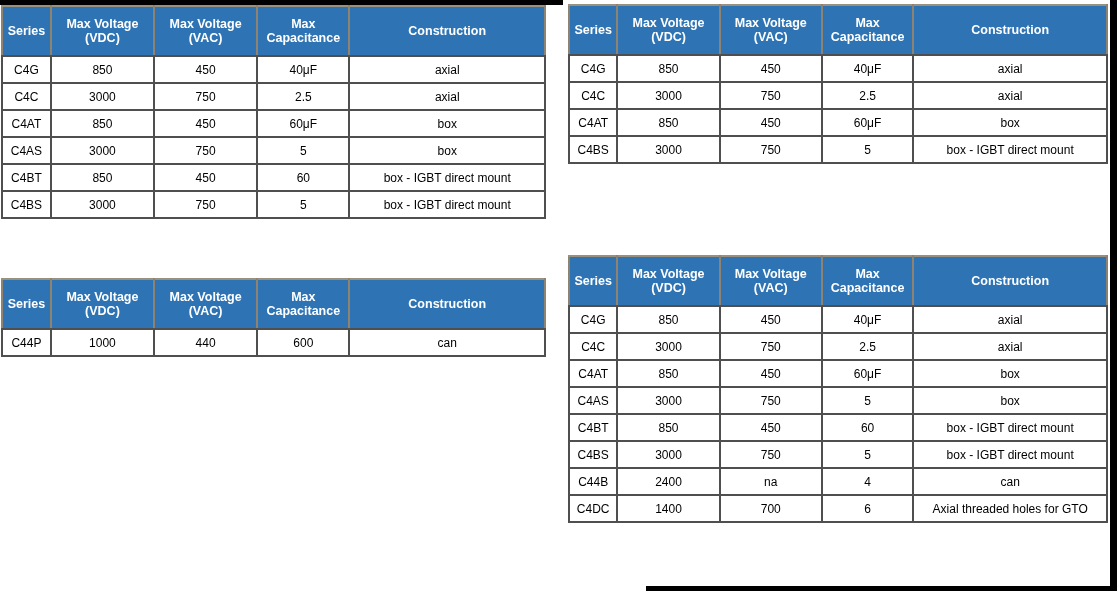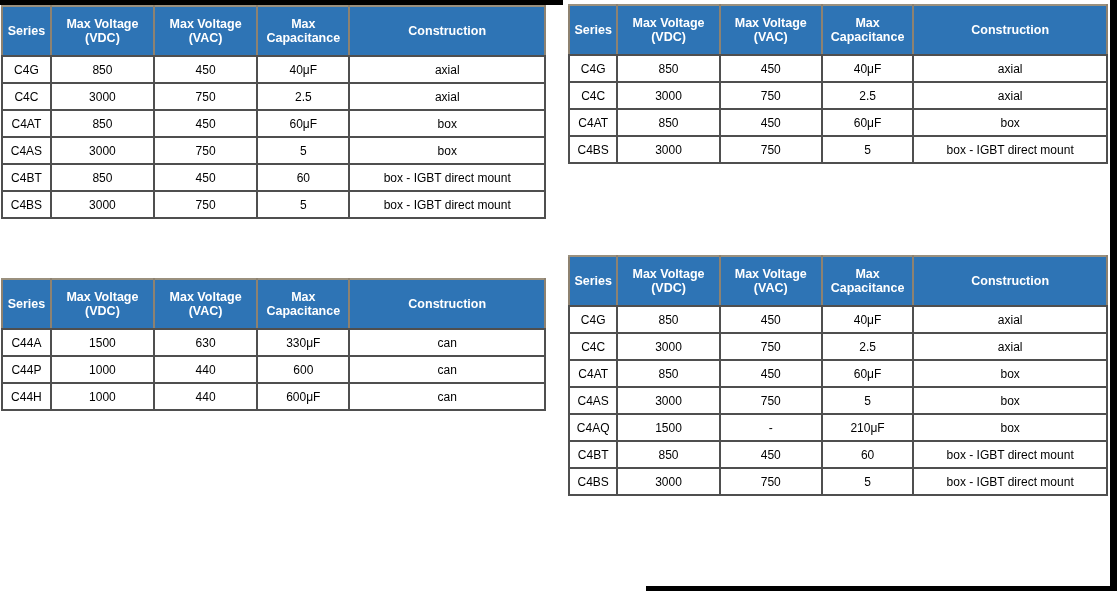--- a/index.html
+++ b/index.html
@@ -192,104 +192,97 @@
         <tr>
           <th>Series</th>
           <th>Max Voltage (VDC)</th>
           <th>Max Voltage (VAC)</th>
           <th>Max Capacitance</th>
           <th>Construction</th>
         </tr>
       </thead>
       <tbody>
         <tr>
-          <td>C44A</td>
-          <td>1500</td>
-          <td>630</td>
-          <td>330μF</td>
-          <td>can</td>
-        </tr>
-        <tr>
           <td>C44P</td>
           <td>1000</td>
           <td>440</td>
           <td>600</td>
           <td>can</td>
         </tr>
-        <tr>
-          <td>C44H</td>
-          <td>1000</td>
-          <td>440</td>
-          <td>600μF</td>
+      </tbody>
+    </table>
+  <table class="spec-table" id="table-3">
+      <colgroup>
+        <col class="c-series">
+        <col class="c-vdc">
+        <col class="c-vac">
+        <col class="c-cap">
+        <col class="c-con">
+      </colgroup>
+      <thead>
+        <tr>
+          <th>Series</th>
+          <th>Max Voltage (VDC)</th>
+          <th>Max Voltage (VAC)</th>
+          <th>Max Capacitance</th>
+          <th>Construction</th>
+        </tr>
+      </thead>
+      <tbody>
+        <tr>
+          <td>C4G</td>
+          <td>850</td>
+          <td>450</td>
+          <td>40μF</td>
+          <td>axial</td>
+        </tr>
+        <tr>
+          <td>C4C</td>
+          <td>3000</td>
+          <td>750</td>
+          <td>2.5</td>
+          <td>axial</td>
+        </tr>
+        <tr>
+          <td>C4AT</td>
+          <td>850</td>
+          <td>450</td>
+          <td>60μF</td>
+          <td>box</td>
+        </tr>
+        <tr>
+          <td>C4AS</td>
+          <td>3000</td>
+          <td>750</td>
+          <td>5</td>
+          <td>box</td>
+        </tr>
+        <tr>
+          <td>C4BT</td>
+          <td>850</td>
+          <td>450</td>
+          <td>60</td>
+          <td>box - IGBT direct mount</td>
+        </tr>
+        <tr>
+          <td>C4BS</td>
+          <td>3000</td>
+          <td>750</td>
+          <td>5</td>
+          <td>box - IGBT direct mount</td>
+        </tr>
+        <tr>
+          <td>C44B</td>
+          <td>2400</td>
+          <td>na</td>
+          <td>4</td>
           <td>can</td>
         </tr>
-      </tbody>
-    </table>
-  <table class="spec-table" id="table-3">
-      <colgroup>
-        <col class="c-series">
-        <col class="c-vdc">
-        <col class="c-vac">
-        <col class="c-cap">
-        <col class="c-con">
-      </colgroup>
-      <thead>
-        <tr>
-          <th>Series</th>
-          <th>Max Voltage (VDC)</th>
-          <th>Max Voltage (VAC)</th>
-          <th>Max Capacitance</th>
-          <th>Construction</th>
-        </tr>
-      </thead>
-      <tbody>
-        <tr>
-          <td>C4G</td>
-          <td>850</td>
-          <td>450</td>
-          <td>40μF</td>
-          <td>axial</td>
-        </tr>
-        <tr>
-          <td>C4C</td>
-          <td>3000</td>
-          <td>750</td>
-          <td>2.5</td>
-          <td>axial</td>
-        </tr>
-        <tr>
-          <td>C4AT</td>
-          <td>850</td>
-          <td>450</td>
-          <td>60μF</td>
-          <td>box</td>
-        </tr>
-        <tr>
-          <td>C4AS</td>
-          <td>3000</td>
-          <td>750</td>
-          <td>5</td>
-          <td>box</td>
-        </tr>
-        <tr>
-          <td>C4AQ</td>
-          <td>1500</td>
-          <td>-</td>
-          <td>210μF</td>
-          <td>box</td>
-        </tr>
-        <tr>
-          <td>C4BT</td>
-          <td>850</td>
-          <td>450</td>
-          <td>60</td>
-          <td>box - IGBT direct mount</td>
-        </tr>
-        <tr>
-          <td>C4BS</td>
-          <td>3000</td>
-          <td>750</td>
-          <td>5</td>
-          <td>box - IGBT direct mount</td>
+        <tr>
+          <td>C4DC</td>
+          <td>1400</td>
+          <td>700</td>
+          <td>6</td>
+          <td>Axial threaded holes for GTO</td>
         </tr>
       </tbody>
     </table>
 </div>
 
 </body></html>

